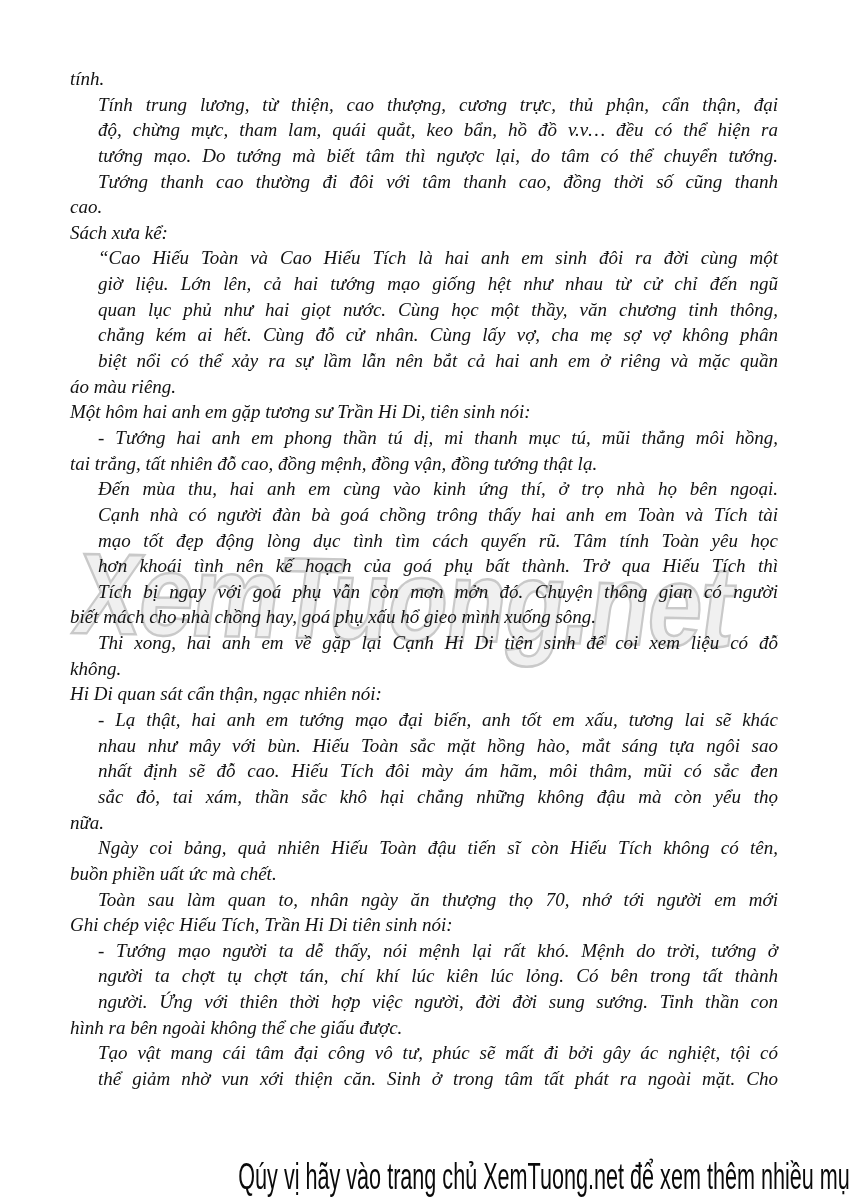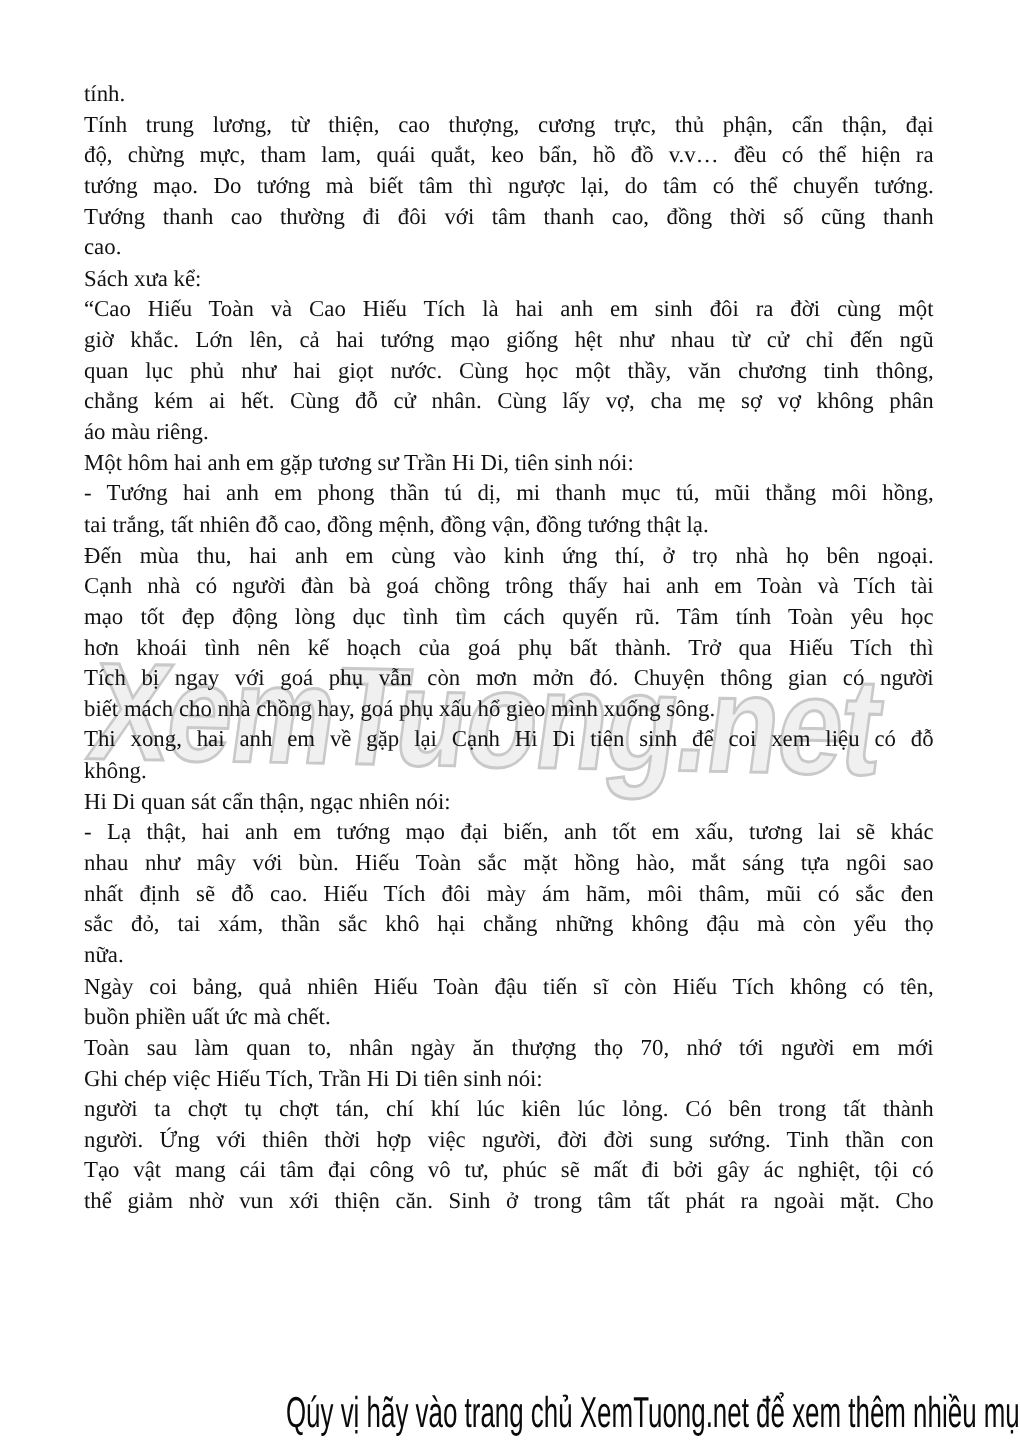--- a/index.html
+++ b/index.html
@@ -35,31 +35,33 @@
   }
   
   .body-text {
     position: absolute;
     left: 70px;
     top: 66px;
     width: 708px;
     z-index: 1;
     color: #121212;
     font-size: 19px;
+    font-style: italic;
   }
   .line {
     line-height: 25.65px;
     height: 25.65px;
     text-align: left;
     white-space: normal;
     overflow: visible;
   }
   .line.j {
     text-align: justify;
     text-align-last: justify;
+    margin-left: 28px;
   }
   
   .footer {
     position: absolute;
     left: 0; right: 0;
     top: 1155px;
     height: 47px;
     z-index: 1;
     text-align: center;
     color: #0a0a0a;
@@ -84,23 +86,24 @@
 
   <div class="body-text">
       <div class="line">tính.</div>
       <div class="line j">Tính trung lương, từ thiện, cao thượng, cương trực, thủ phận, cẩn thận, đại</div>
       <div class="line j">độ, chừng mực, tham lam, quái quắt, keo bẩn, hồ đồ v.v… đều có thể hiện ra</div>
       <div class="line j">tướng mạo. Do tướng mà biết tâm thì ngược lại, do tâm có thể chuyển tướng.</div>
       <div class="line j">Tướng thanh cao thường đi đôi với tâm thanh cao, đồng thời số cũng thanh</div>
       <div class="line">cao.</div>
       <div class="line">Sách xưa kể:</div>
       <div class="line j">“Cao Hiếu Toàn và Cao Hiếu Tích là hai anh em sinh đôi ra đời cùng một</div>
-      <div class="line j">giờ khắc. Lớn lên, cả hai tướng mạo giống hệt như nhau từ cử chỉ đến ngũ</div>
+      <div class="line j">giờ liệu. Lớn lên, cả hai tướng mạo giống hệt như nhau từ cử chỉ đến ngũ</div>
       <div class="line j">quan lục phủ như hai giọt nước. Cùng học một thầy, văn chương tinh thông,</div>
       <div class="line j">chẳng kém ai hết. Cùng đỗ cử nhân. Cùng lấy vợ, cha mẹ sợ vợ không phân</div>
+      <div class="line j">biệt nổi có thể xảy ra sự lầm lẫn nên bắt cả hai anh em ở riêng và mặc quần</div>
       <div class="line">áo màu riêng.</div>
       <div class="line">Một hôm hai anh em gặp tương sư Trần Hi Di, tiên sinh nói:</div>
       <div class="line j">- Tướng hai anh em phong thần tú dị, mi thanh mục tú, mũi thẳng môi hồng,</div>
       <div class="line">tai trắng, tất nhiên đỗ cao, đồng mệnh, đồng vận, đồng tướng thật lạ.</div>
       <div class="line j">Đến mùa thu, hai anh em cùng vào kinh ứng thí, ở trọ nhà họ bên ngoại.</div>
       <div class="line j">Cạnh nhà có người đàn bà goá chồng trông thấy hai anh em Toàn và Tích tài</div>
       <div class="line j">mạo tốt đẹp động lòng dục tình tìm cách quyến rũ. Tâm tính Toàn yêu học</div>
       <div class="line j">hơn khoái tình nên kế hoạch của goá phụ bất thành. Trở qua Hiếu Tích thì</div>
       <div class="line j">Tích bị ngay với goá phụ vẫn còn mơn mởn đó. Chuyện thông gian có người</div>
       <div class="line">biết mách cho nhà chồng hay, goá phụ xấu hổ gieo mình xuống sông.</div>
@@ -109,22 +112,24 @@
       <div class="line">Hi Di quan sát cẩn thận, ngạc nhiên nói:</div>
       <div class="line j">- Lạ thật, hai anh em tướng mạo đại biến, anh tốt em xấu, tương lai sẽ khác</div>
       <div class="line j">nhau như mây với bùn. Hiếu Toàn sắc mặt hồng hào, mắt sáng tựa ngôi sao</div>
       <div class="line j">nhất định sẽ đỗ cao. Hiếu Tích đôi mày ám hãm, môi thâm, mũi có sắc đen</div>
       <div class="line j">sắc đỏ, tai xám, thần sắc khô hại chẳng những không đậu mà còn yểu thọ</div>
       <div class="line">nữa.</div>
       <div class="line j">Ngày coi bảng, quả nhiên Hiếu Toàn đậu tiến sĩ còn Hiếu Tích không có tên,</div>
       <div class="line">buồn phiền uất ức mà chết.</div>
       <div class="line j">Toàn sau làm quan to, nhân ngày ăn thượng thọ 70, nhớ tới người em mới</div>
       <div class="line">Ghi chép việc Hiếu Tích, Trần Hi Di tiên sinh nói:</div>
+      <div class="line j">- Tướng mạo người ta dễ thấy, nói mệnh lại rất khó. Mệnh do trời, tướng ở</div>
       <div class="line j">người ta chợt tụ chợt tán, chí khí lúc kiên lúc lỏng. Có bên trong tất thành</div>
       <div class="line j">người. Ứng với thiên thời hợp việc người, đời đời sung sướng. Tinh thần con</div>
+      <div class="line">hình ra bên ngoài không thể che giấu được.</div>
       <div class="line j">Tạo vật mang cái tâm đại công vô tư, phúc sẽ mất đi bởi gây ác nghiệt, tội có</div>
       <div class="line j">thể giảm nhờ vun xới thiện căn. Sinh ở trong tâm tất phát ra ngoài mặt. Cho</div>
     </div>
 
   <div class="footer">
     <span>Qúy vị hãy vào trang chủ XemTuong.net để xem thêm nhiều mục hay khác</span>
   </div>
 
 </div>
 

